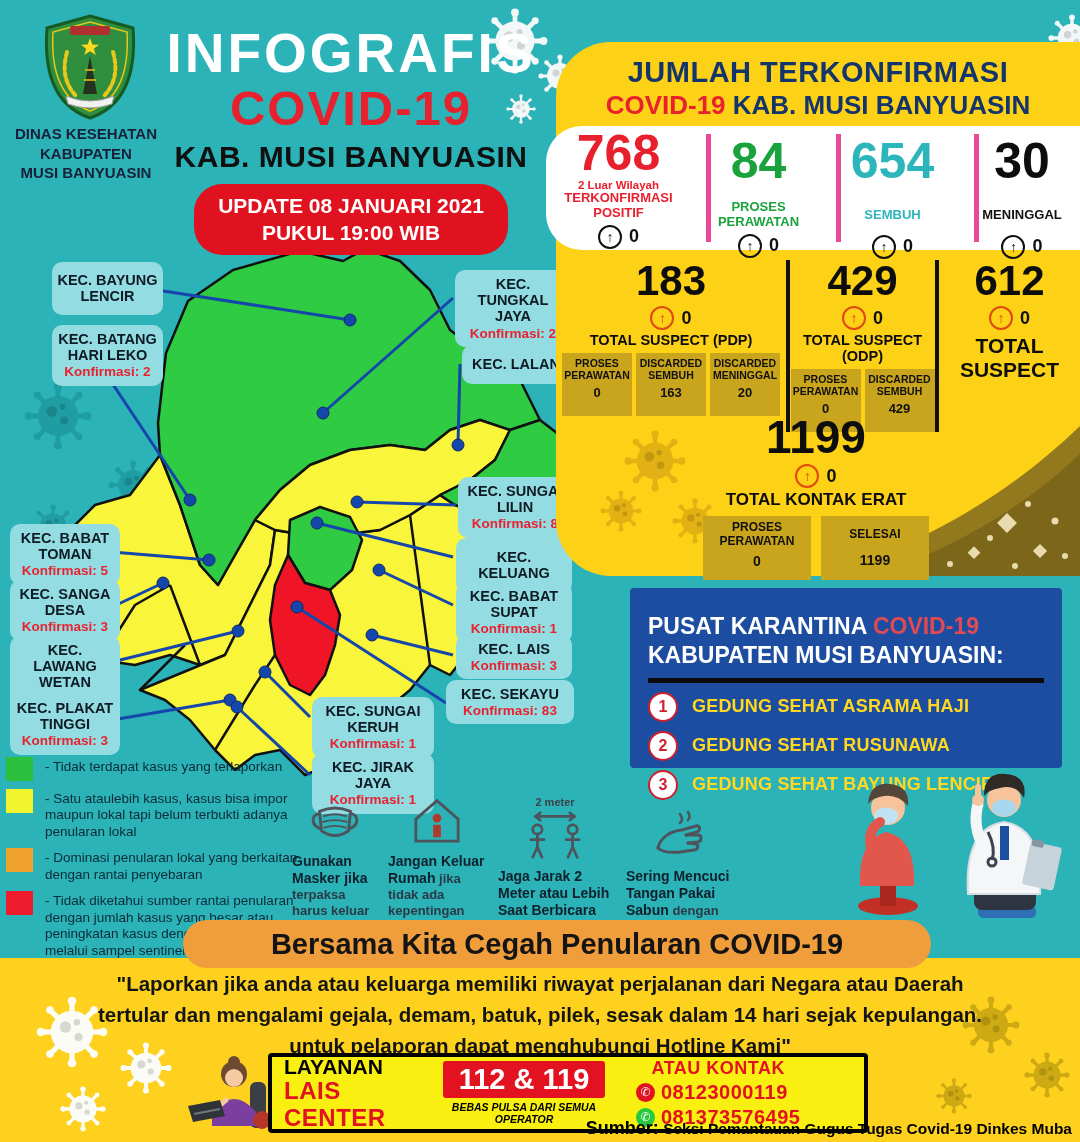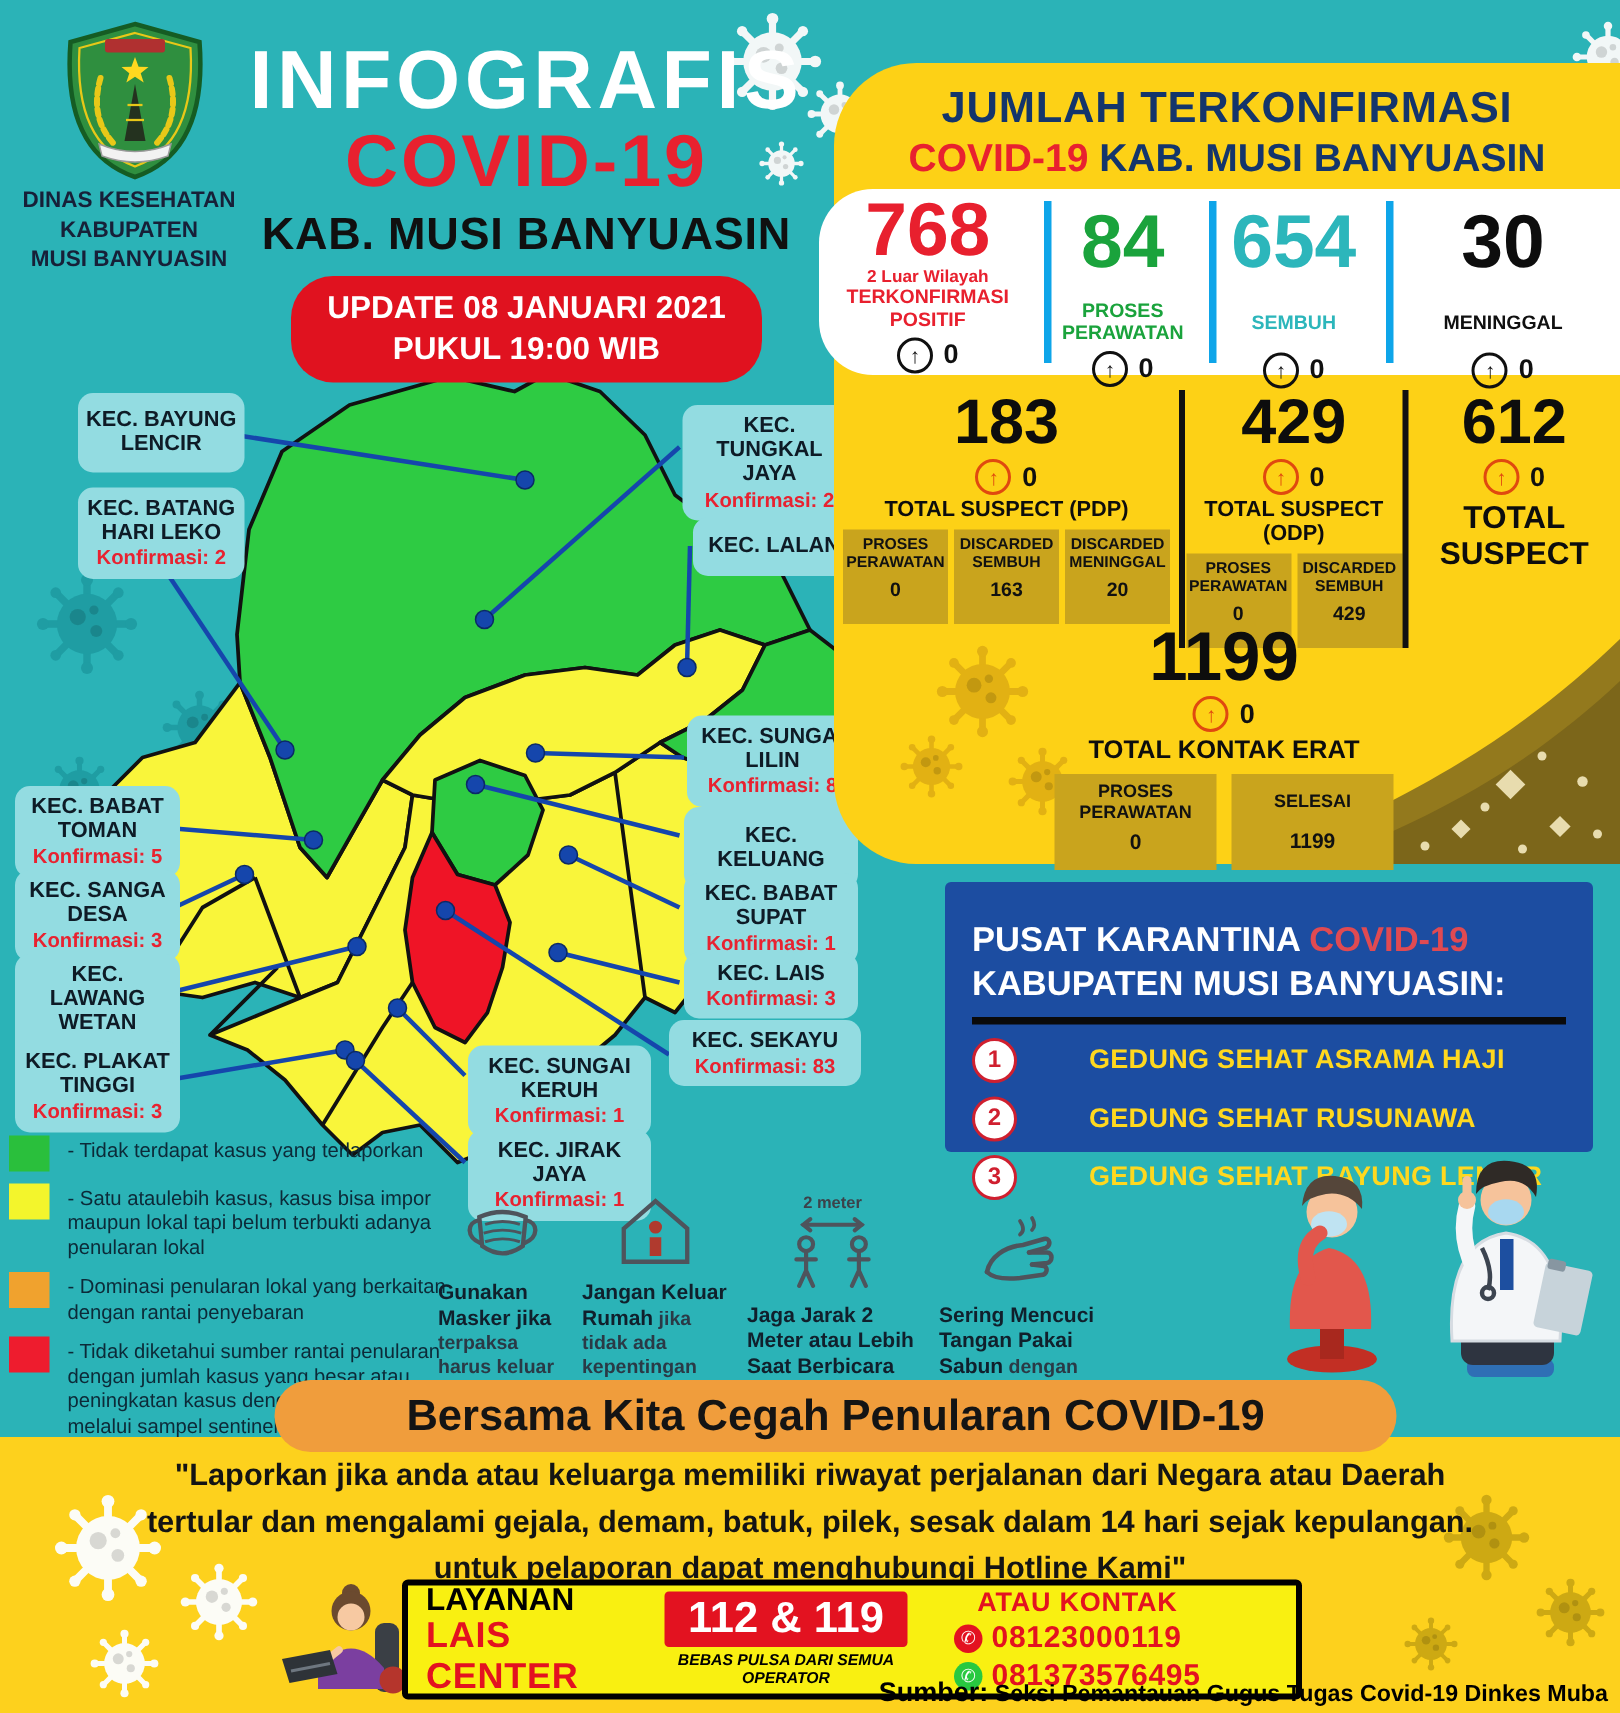--- a/index.html
+++ b/index.html
@@ -23,21 +23,21 @@
         border-radius:55px 0 0 55px;}
   .card-title{position:absolute;left:0;top:14px;width:100%;text-align:center;
               font-weight:800;color:#14356b;font-size:29px;letter-spacing:0.5px;}
   .card-sub{position:absolute;left:0;top:48px;width:100%;text-align:center;
             font-weight:800;font-size:26px;color:#14356b;}
   .card-sub .red{color:#e8212f;}
   .white-panel{position:absolute;left:-10px;top:84px;width:534px;height:124px;background:#fff;
                border-radius:36px 0 0 36px;display:flex;}
   .stat-col{display:flex;flex-direction:column;align-items:center;justify-content:flex-start;
             padding-top:2px;}
-  .stat-col + .stat-col{border-left:5px solid #0ea5e9;margin:8px 5px;}
+  .stat-col + .stat-col{border-left:5px solid #ec4899;margin:8px 15px;}
   .sc0{flex:0 0 145px;}.sc1{flex:0 0 95px;}.sc2{flex:0 0 103px;}.sc3{flex:1;}
   .stat-val{font-size:50px;font-weight:800;line-height:1.0;}
   .v-red{color:#e8202e;}.v-green{color:#1aa33c;}.v-teal{color:#2cb6bb;}.v-black{color:#0d0d0d;}
   .stat-note{font-size:11.5px;font-weight:800;color:#e8202e;margin-top:1px;}
   .stat-lab{font-size:13px;font-weight:800;line-height:1.15;text-align:center;}
   .l-red{color:#e8202e;}.l-green{color:#1aa33c;}.l-teal{color:#2cb6bb;}.l-black{color:#101010;}
   .delta{display:flex;align-items:center;margin-top:4px;font-weight:800;}
   .d-circ{width:20px;height:20px;border-radius:50%;display:flex;align-items:center;
           justify-content:center;font-size:14px;margin-right:7px;}
   .d-black .d-circ{border:2.5px solid #101010;color:#101010;}
@@ -94,21 +94,21 @@
   
   .quarantine{left:630px;top:588px;width:432px;height:180px;background:#1c4da1;border-radius:4px;
               padding:24px 18px;box-sizing:border-box;}
   .q-title{color:#fff;font-weight:800;font-size:23px;line-height:1.25;}
   .q-title .red{color:#e04a52;}
   .q-div{height:5px;background:#0a0a0a;margin:8px 0 4px 0;}
   .q-item{display:flex;align-items:center;margin-top:9px;}
   .q-num{width:26px;height:26px;border-radius:50%;background:#fff;border:2px solid #cf1f2f;
          color:#d01f2f;font-weight:800;font-size:16px;display:flex;align-items:center;
          justify-content:center;margin-right:14px;flex:none;}
-  .q-tx{color:#ffd81f;font-weight:800;font-size:18px;letter-spacing:0.2px;margin-left:34px;}
+  .q-tx{color:#ffd81f;font-weight:800;font-size:18px;letter-spacing:0.2px;}
 
   
   .protocols{left:292px;top:793px;width:442px;display:flex;align-items:flex-end;}
   .proto{display:flex;flex-direction:column;align-items:flex-start;}
   .p0{width:86px;}.p1{width:98px;margin-left:10px;}.p2{width:114px;margin-left:12px;}.p3{width:104px;margin-left:14px;}
   .p-top{font-size:11px;font-weight:800;color:#3c424a;align-self:center;}
   .p-icon{align-self:center;height:52px;display:flex;align-items:flex-end;}
   .p-text{margin-top:8px;font-size:13px;line-height:1.22;color:#2a3a46;font-weight:600;}
   .p-text .pb{font-weight:800;font-size:14px;color:#10202c;}
 

